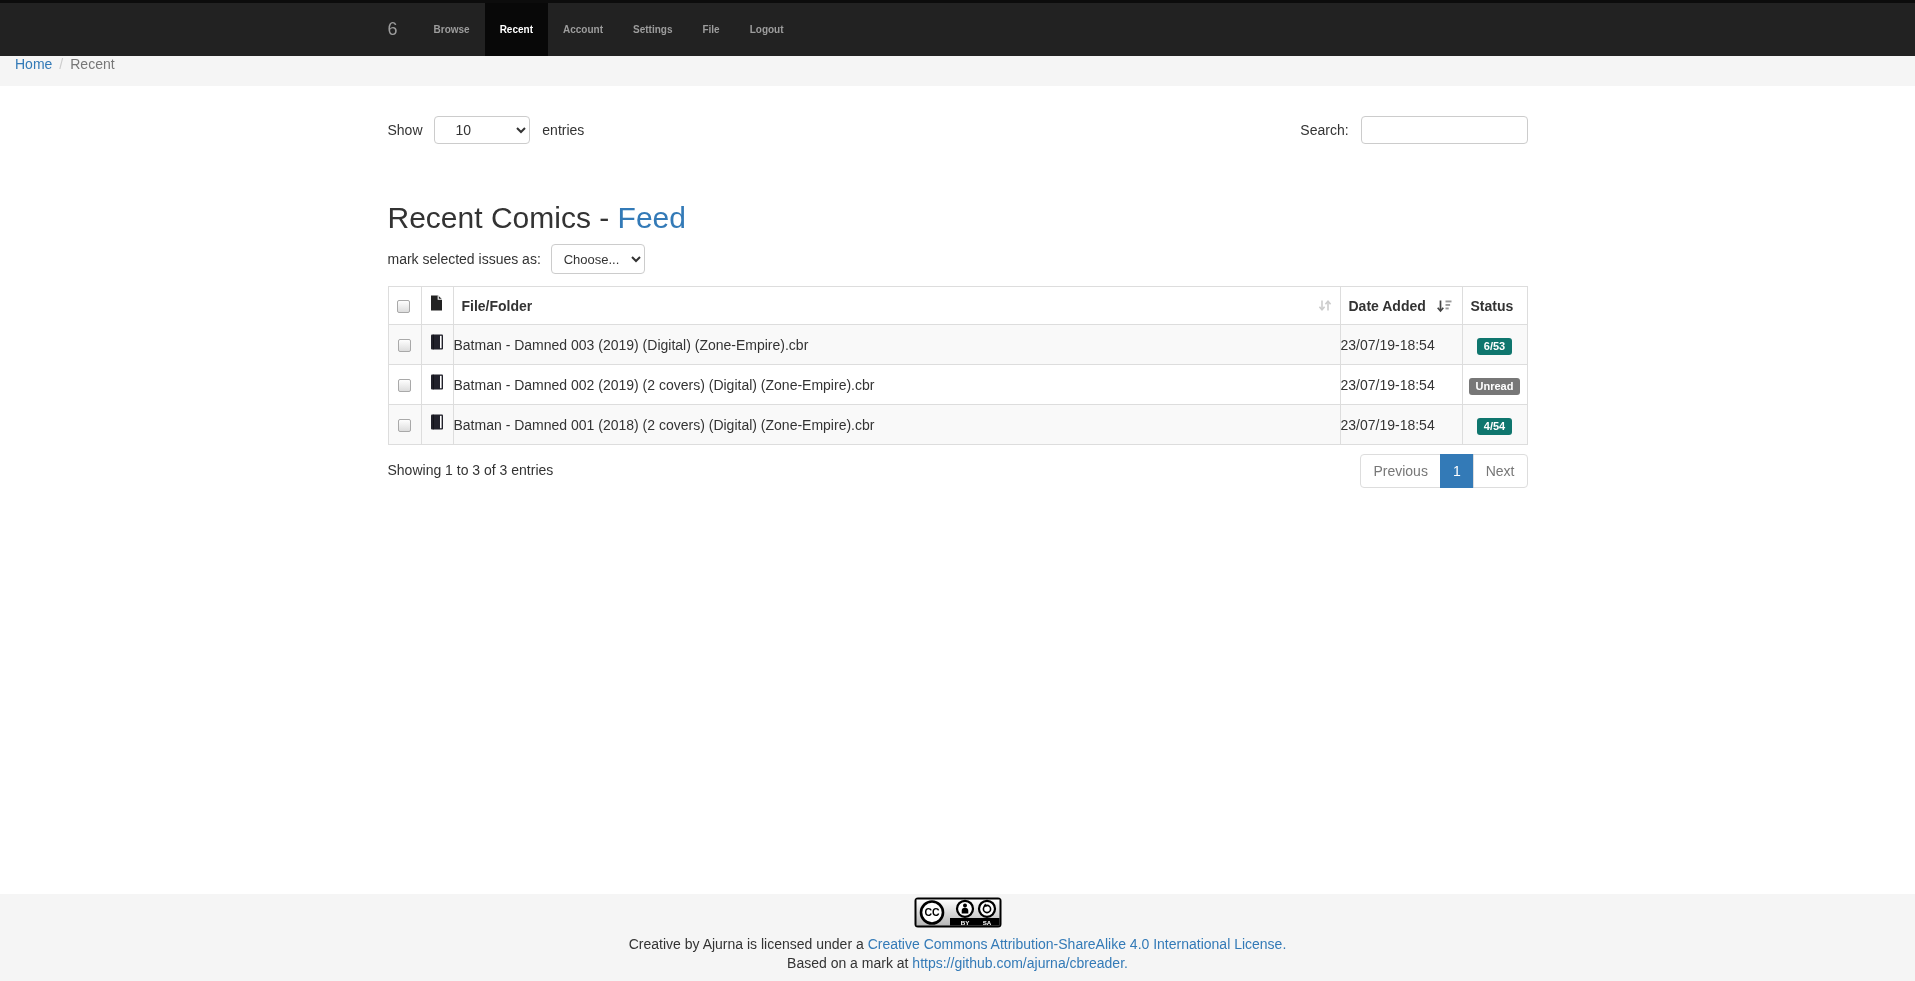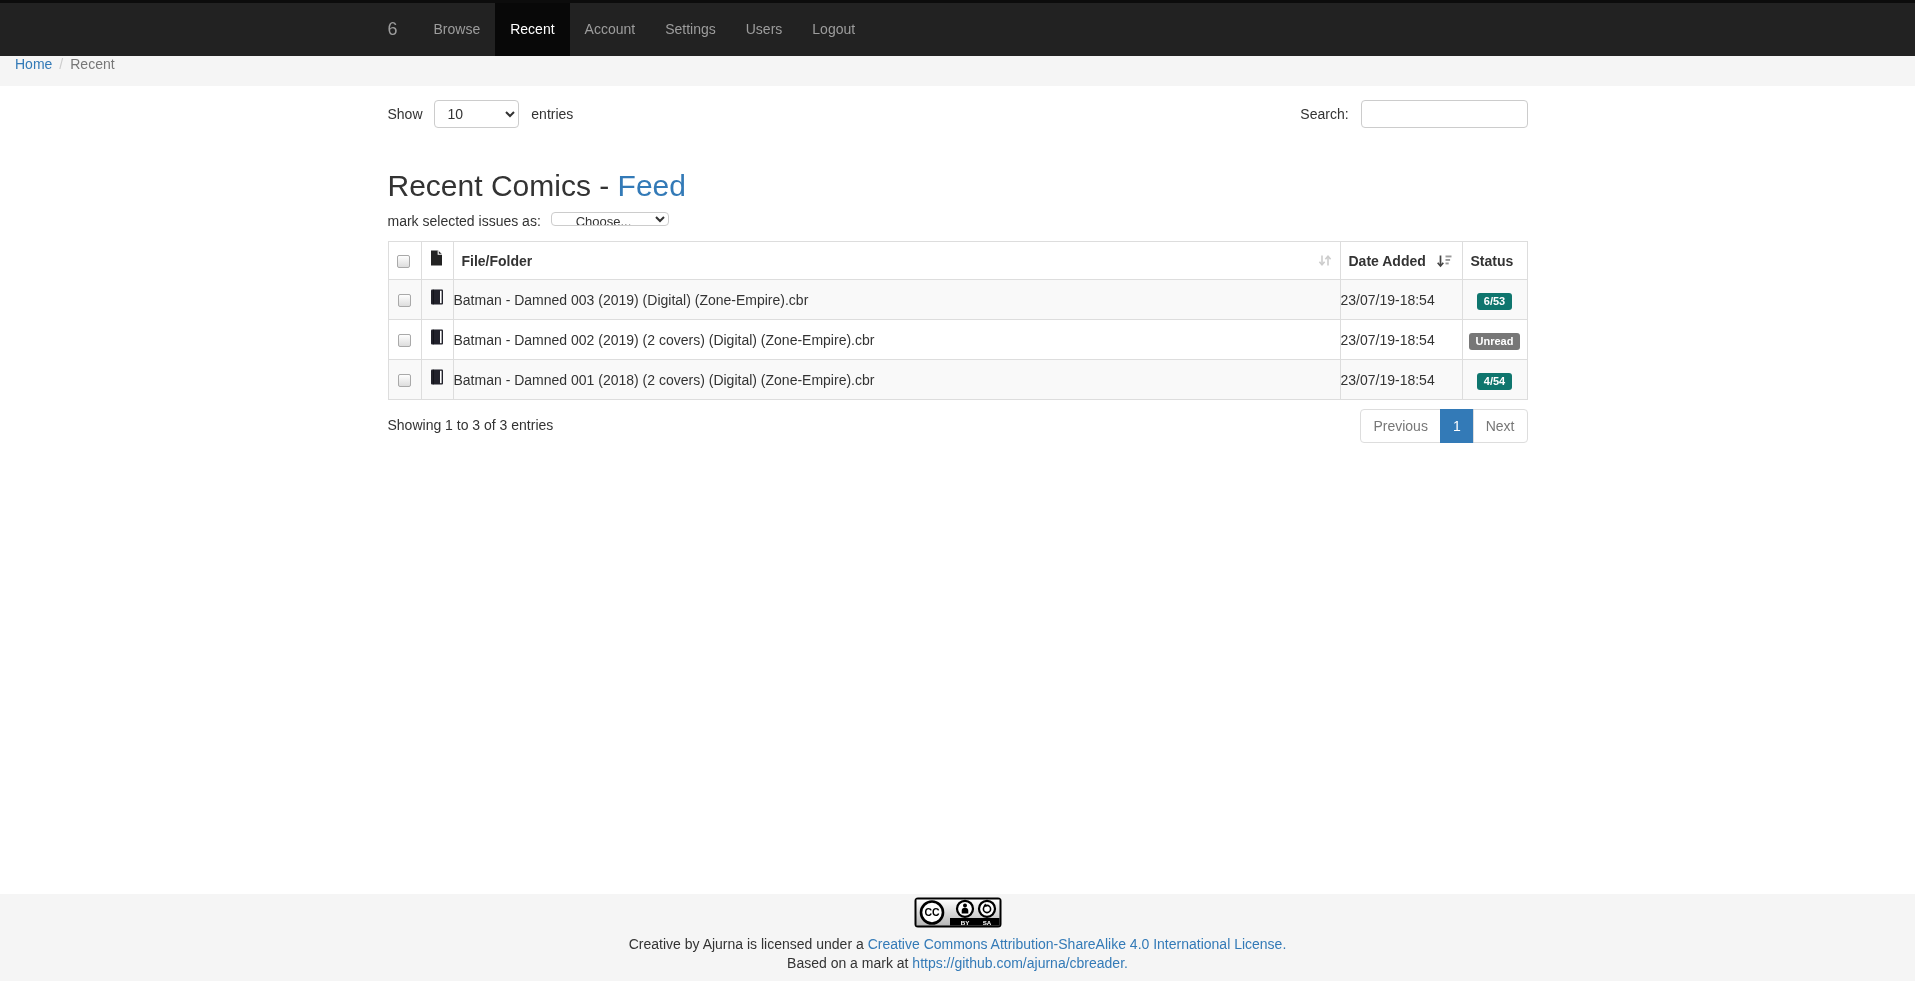--- a/index.html
+++ b/index.html
@@ -12,44 +12,44 @@
     font-size:14px;
   }
   a { text-decoration:none; }
   .container { width:1140px; margin:0 auto; }
 
   
   .navbar { background:#222; border-top:3px solid #0c0c0c; height:56px; flex-shrink:0; }
   .navbar .container { display:flex; align-items:stretch; height:53px; }
   .brand { color:#9d9d9d; font-size:18px; line-height:53px; margin-right:21px; cursor:pointer; }
   .nav { display:flex; list-style:none; margin:0; padding:0; }
-  .nav a { display:block; line-height:53px; padding:0 15px; color:#9d9d9d; font-size:14px; cursor:pointer; }
+  .nav a { display:block; line-height:53px; padding:0 15px; color:#9d9d9d; font-size:10px; cursor:pointer;font-weight:bold; }
   .nav li.active a { background:#080808; color:#fff; }
 
   
   .breadcrumb-band { background:#f5f5f5; padding:0 15px 14px; flex-shrink:0; }
   .breadcrumb-band .link { color:#337ab7; cursor:pointer; }
   .breadcrumb-band .sep { color:#ccc; padding:0 7px; }
   .breadcrumb-band .current { color:#777; }
 
   
   .main { flex:1 0 auto; }
   .controls-row { display:flex; justify-content:space-between; align-items:center; margin-top:14px; }
   .controls-row label { font-weight:normal; }
   select { font-family:"Liberation Sans", sans-serif; font-size:14px; color:#333;
            border:1px solid #ccc; border-radius:4px; background:#fff; }
-  .page-size { height:28px; width:85px; margin:0 8px; padding:0 8px; }
+  .page-size { height:28px; width:96px; margin:16px 8px; padding:0 16px; }
   .search-box input { height:28px; width:167px; border:1px solid #ccc; border-radius:4px;
                       margin-left:8px; padding:0 7px; font-size:14px; }
 
   h2.page-title { font-size:30px; font-weight:normal; color:#333; margin:41px 0 9px; }
   h2.page-title .feed { color:#337ab7; cursor:pointer; }
 
   .mark-row { margin-bottom:12px; color:#333; }
-  .mark-select { height:14px; font-size:13px; margin-left:6px; padding:0 20px; }
+  .mark-select { height:30px; font-size:13px; margin-left:6px; padding:0 8px; }
 
   
   table.comics { width:100%; border-collapse:collapse; }
   table.comics th, table.comics td { border:1px solid #ddd; line-height:20px; vertical-align:middle; }
   table.comics th { text-align:left; font-weight:bold; padding:8px; }
   table.comics td { padding:9px 0; }
   tr.odd  { background:#f9f9f9; }
   tr.even { background:#fff; }
   .col-check { width:33px; } .col-icon { width:32px; }
   .col-date { width:122px; } .col-status { width:65px; }
@@ -98,21 +98,21 @@
       <li class="active">
           <a>Recent</a>
         </li>
       <li>
           <a>Account</a>
         </li>
       <li>
           <a>Settings</a>
         </li>
       <li>
-          <a>Users</a>
+          <a>File</a>
         </li>
       <li>
           <a>Logout</a>
         </li>
     </ul>
   </div>
 </nav>
 
 <div class="breadcrumb-band">
   <a class="link">Home</a><span class="sep">/</span><span class="current">Recent</span>

